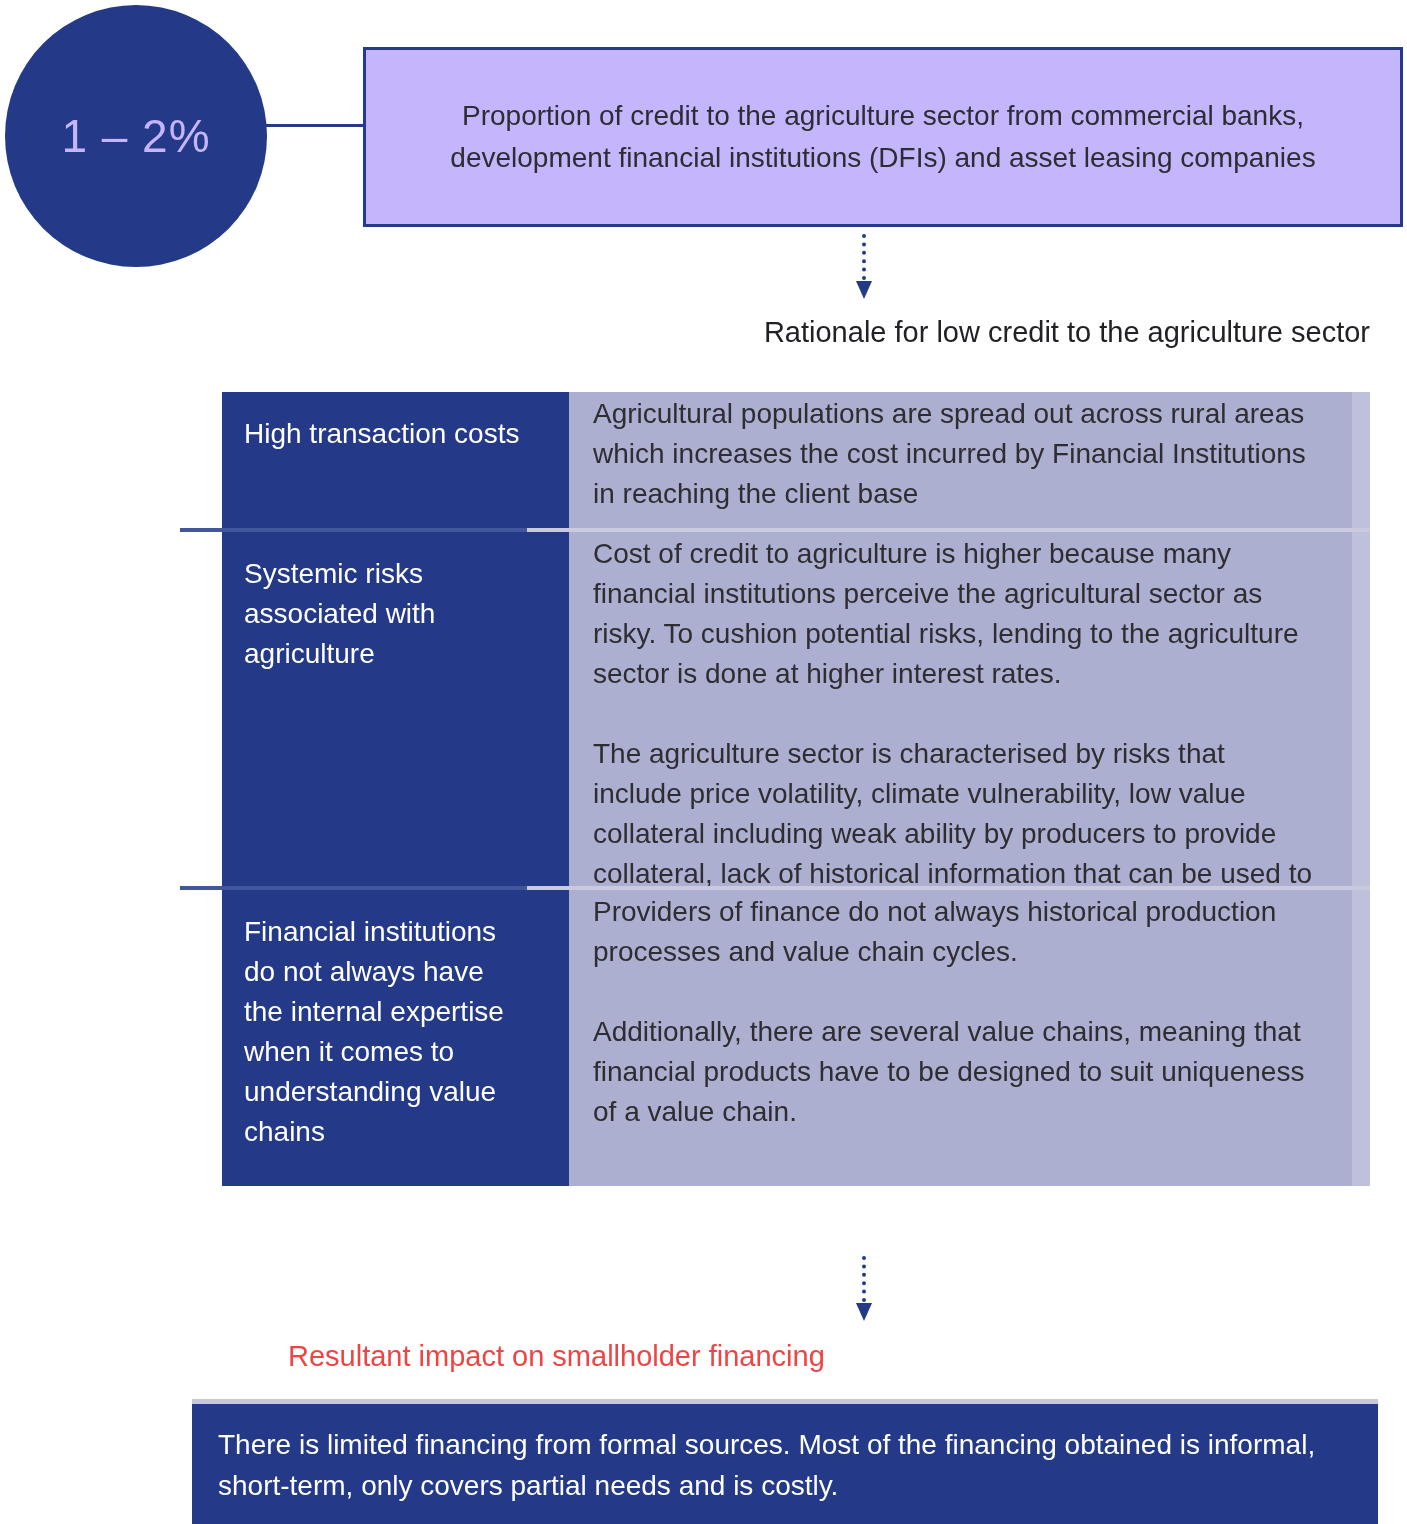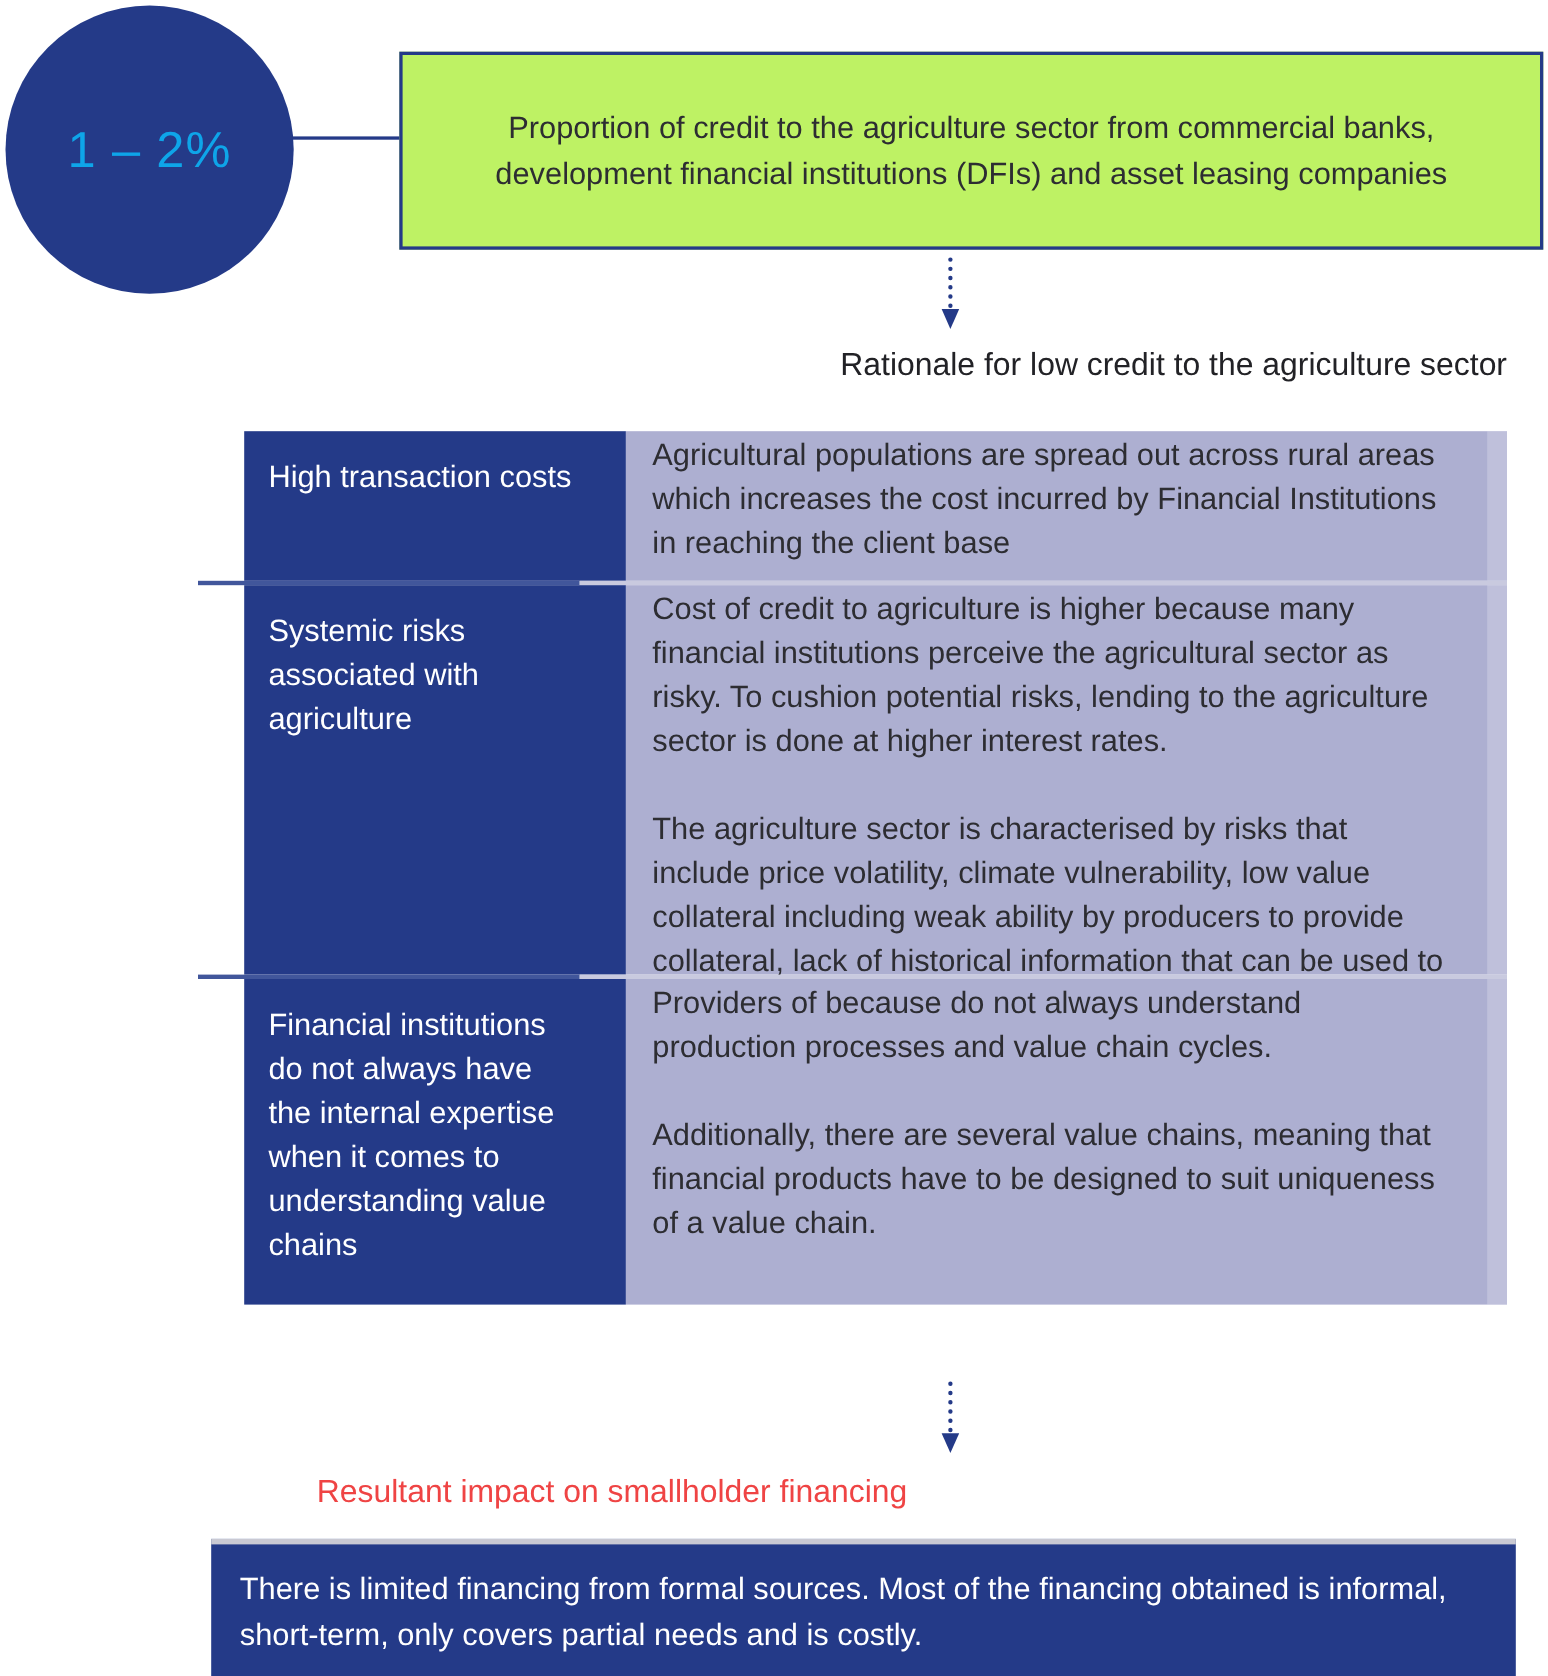--- a/index.html
+++ b/index.html
@@ -16,39 +16,39 @@
   }
 
   
   .stat-circle {
     position: absolute;
     left: 5px; top: 5px;
     width: 262px; height: 262px;
     border-radius: 50%;
     background: #243a88;
     display: flex; align-items: center; justify-content: center;
-    color: #0ea5e9;
+    color: #c4b5fd;
     font-size: 46px;
     letter-spacing: 1px;
   }
 
   
   .connector {
     position: absolute;
     left: 266px; top: 124px;
     width: 98px; height: 3px;
     background: #243a88;
   }
 
   
   .top-box {
     position: absolute;
     left: 363px; top: 47px;
     width: 1040px; height: 180px;
-    background: #bef264;
+    background: #c4b5fd;
     border: 3px solid #243a88;
     display: flex; align-items: center; justify-content: center;
     text-align: center;
     font-size: 28px; line-height: 42px;
     padding: 4px 30px;
   }
 
   
   .down-arrow {
     position: absolute;
@@ -174,21 +174,21 @@
     </div>
 
     <div class="t-sep">
       <div class="sep-l"></div>
       <div class="sep-r"></div>
     </div>
 
     <div class="t-row row-3">
       <div class="cell-label">Financial institutions do not always have the internal expertise when it comes to understanding value chains</div>
       <div class="cell-text">
-        <p>Providers of because do not always understand production processes and value chain cycles.</p>
+        <p>Providers of finance do not always historical production processes and value chain cycles.</p>
         <p>Additionally, there are several value chains, meaning that financial products have to be designed to suit uniqueness of a value chain.</p>
       </div>
     </div>
 
   </div>
 
   <div class="down-arrow arrow-2">
     <div class="dash-line"></div>
     <div class="head"></div>
   </div>

